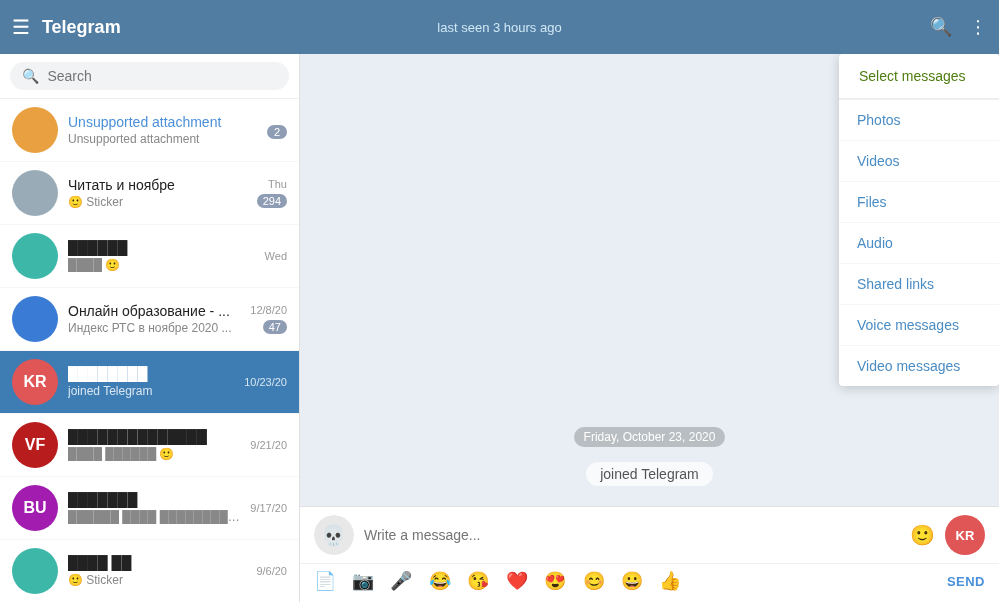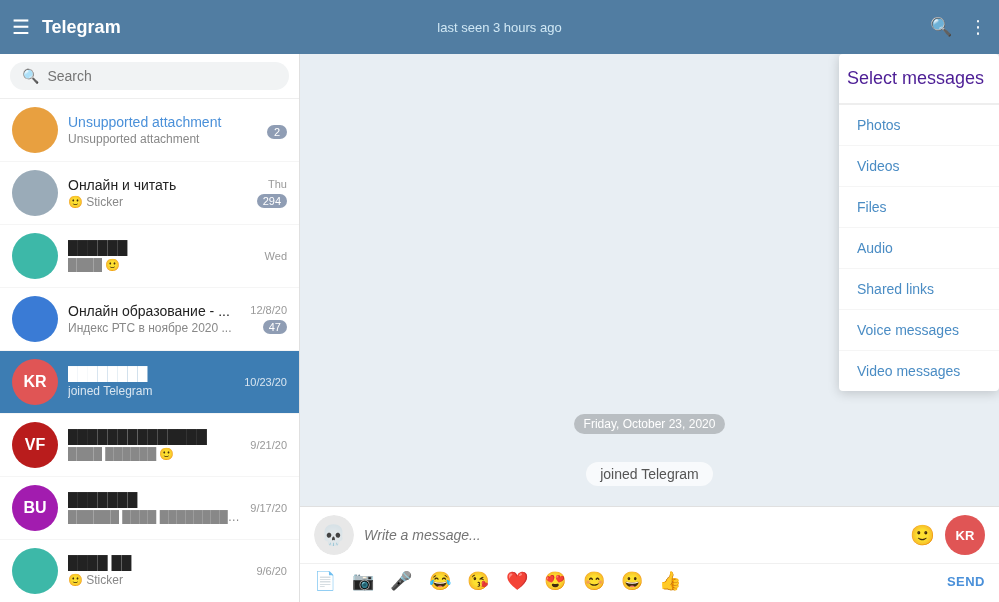--- a/index.html
+++ b/index.html
@@ -114,21 +114,21 @@
       position: relative;
     }
 
     .chat-messages {
       flex: 1;
       display: flex;
       flex-direction: column;
       align-items: center;
       justify-content: flex-end;
       padding: 20px;
-      gap: 24px;
+      gap: 11px;
     }
 
     .date-label {
       background: rgba(0,0,0,0.2);
       color: #fff;
       border-radius: 12px;
       padding: 3px 10px;
       font-size: 12px;
       margin-bottom: 4px;
     }
@@ -159,21 +159,20 @@
       overflow: hidden;
       flex-shrink: 0;
     }
     .message-input {
       flex: 1;
       border: none;
       outline: none;
       font-size: 14px;
       color: #b91c1c;
       background: transparent;
-      font-style: italic;
     }
     .emoji-btn { font-size: 20px; cursor: pointer; color: #aaa; }
     .send-avatar {
       width: 40px;
       height: 40px;
       border-radius: 50%;
       background: #e05555;
       color: #fff;
       display: flex;
       align-items: center;
@@ -214,21 +213,21 @@
       overflow: hidden;
     }
     .dropdown-item {
       padding: 12px 18px;
       font-size: 14px;
       color: #4a8cc4;
       cursor: pointer;
       border-bottom: 1px solid #f5f5f5;
     }
     .dropdown-item:last-child { border-bottom: none; }
-    .dropdown-item.first { font-size: 18px; color: #4c1d95; border-bottom: 2px solid #eee; padding: 14px 8px; }
+    .dropdown-item.first { font-size: 14px; color: #4d7c0f; border-bottom: 2px solid #eee; padding: 14px 20px; }
 
     
     .av-orange { background: #e8a040; }
     .av-gray { background: #9aabb8; }
     .av-blue { background: #3a7bd5; }
     .av-teal { background: #3db8a8; }
     .av-purple { background: #b91c1c; }
     .av-red { background: #e05555; }
     .av-darkblue { background: #a21caf; }
   </style>
@@ -262,21 +261,21 @@
             <div class="chat-preview">Unsupported attachment</div>
           </div>
           <div class="chat-meta">
             <div class="chat-time"></div>
             <div class="chat-badge">2</div>
           </div>
         </div>
         <div class="chat-item">
           <div class="avatar av-gray"></div>
           <div class="chat-content">
-            <div class="chat-name">Онлайн и читать</div>
+            <div class="chat-name">Читать и ноябре</div>
             <div class="chat-preview">🙂 Sticker</div>
           </div>
           <div class="chat-meta">
             <div class="chat-time">Thu</div>
             <div class="chat-badge">294</div>
           </div>
         </div>
         <div class="chat-item">
           <div class="avatar av-teal"></div>
           <div class="chat-content">

